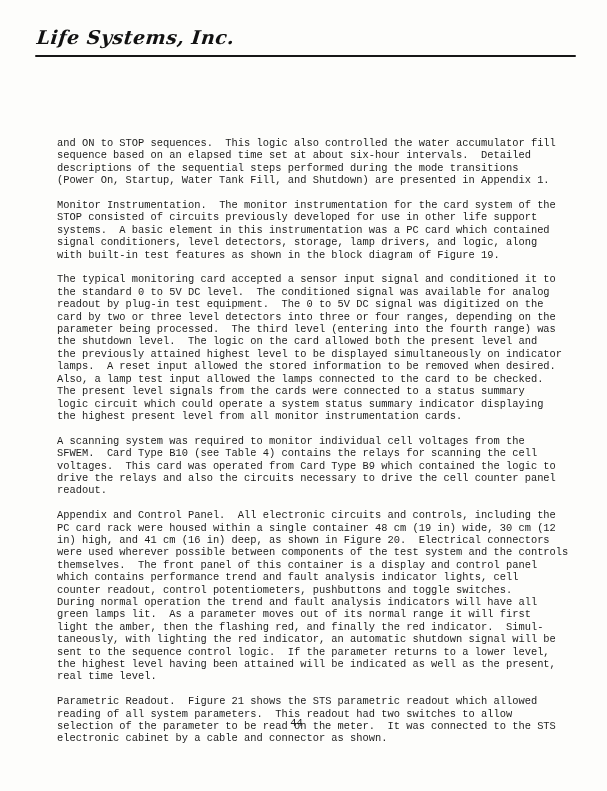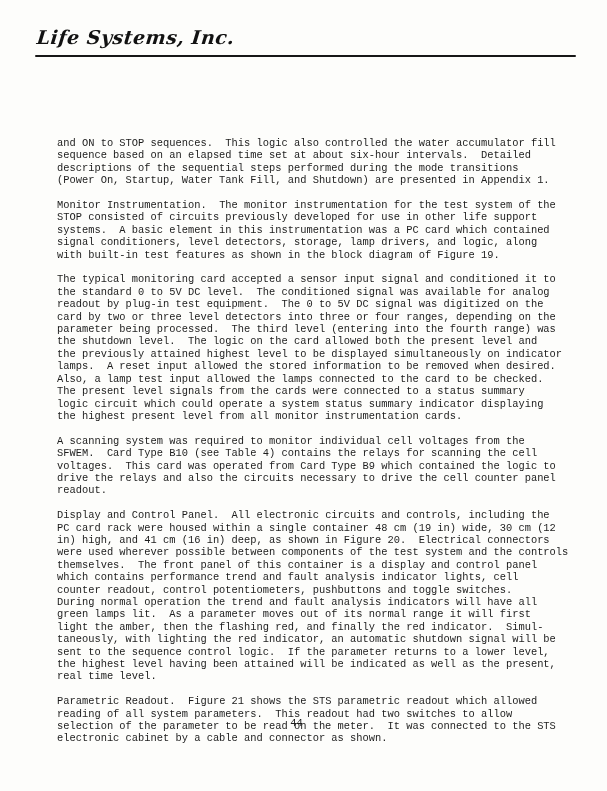--- a/index.html
+++ b/index.html
@@ -67,21 +67,21 @@
 
 <div class="page">
   <div class="logo">Life Systems, Inc.</div>
   <div class="header-rule"></div>
 
   <main class="body-text" id="paragraphs">
       <p class="para"><span>and ON to STOP sequences.  This logic also controlled the water accumulator fill
 sequence based on an elapsed time set at about six-hour intervals.  Detailed
 descriptions of the sequential steps performed during the mode transitions
 (Power On, Startup, Water Tank Fill, and Shutdown) are presented in Appendix 1.</span></p>
-      <p class="para"><span class="u">Monitor Instrumentation.</span><span>  The monitor instrumentation for the test system of the
+      <p class="para"><span class="u">Monitor Instrumentation.</span><span>  The monitor instrumentation for the card system of the
 </span><span class="u">STOP</span><span> consisted of circuits previously developed for use in other life support
 systems.  A basic element in this instrumentation was a PC card which contained
 signal conditioners, level detectors, storage, lamp drivers, and logic, along
 with built-in test features as shown in the block diagram of Figure 19.</span></p>
       <p class="para"><span>The typical monitoring card accepted a sensor input signal and conditioned it to
 the standard 0 to 5V DC level.  The conditioned signal was available for analog
 readout by plug-in test equipment.  The 0 to 5V DC signal was digitized on the
 card by two or three level detectors into three or four ranges, depending on the
 parameter being processed.  The third level (entering into the fourth range) was
 the shutdown level.  The logic on the card allowed both the present level and
@@ -89,21 +89,21 @@
 lamps.  A reset input allowed the stored information to be removed when desired.
 Also, a lamp test input allowed the lamps connected to the card to be checked.
 The present level signals from the cards were connected to a status summary
 logic circuit which could operate a system status summary indicator displaying
 the highest present level from all monitor instrumentation cards.</span></p>
       <p class="para"><span>A scanning system was required to monitor individual cell voltages from the
 SFWEM.  Card Type B10 (see Table 4) contains the relays for scanning the cell
 voltages.  This card was operated from Card Type B9 which contained the logic to
 drive the relays and also the circuits necessary to drive the cell counter panel
 readout.</span></p>
-      <p class="para"><span class="u">Display and Control Panel.</span><span>  All electronic circuits and controls, including the
+      <p class="para"><span class="u">Appendix and Control Panel.</span><span>  All electronic circuits and controls, including the
 PC card rack were housed within a single container 48 cm (19 in) wide, 30 cm (12
 in) high, and 41 cm (16 in) deep, as shown in Figure 20.  Electrical connectors
 were used wherever possible between components of the test system and the controls
 themselves.  The front panel of this container is a display and control panel
 which contains performance trend and fault analysis indicator lights, cell
 counter readout, control potentiometers, pushbuttons and toggle switches.
 During normal operation the trend and fault analysis indicators will have all
 green lamps lit.  As a parameter moves out of its normal range it will first
 light the amber, then the flashing red, and finally the red indicator.  Simul-
 taneously, with lighting the red indicator, an automatic shutdown signal will be

